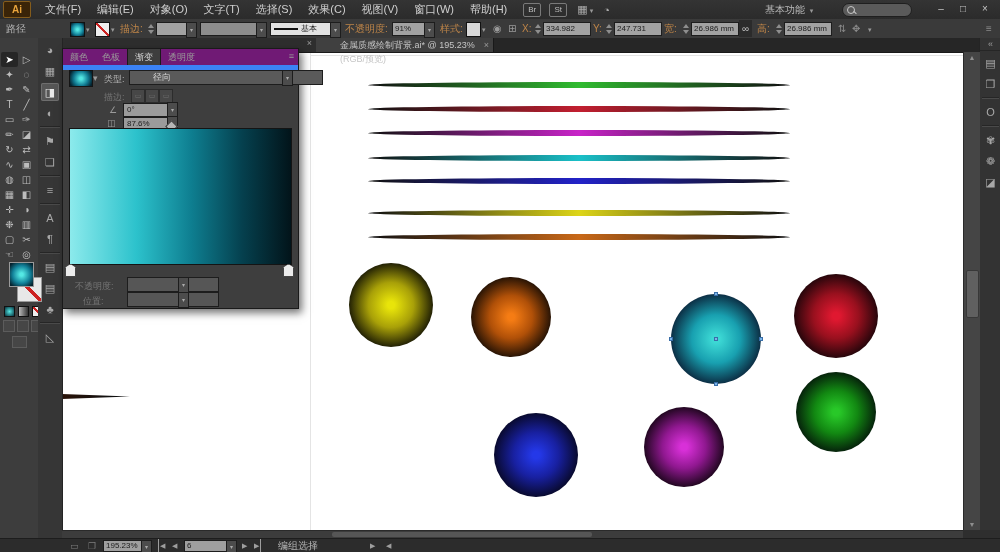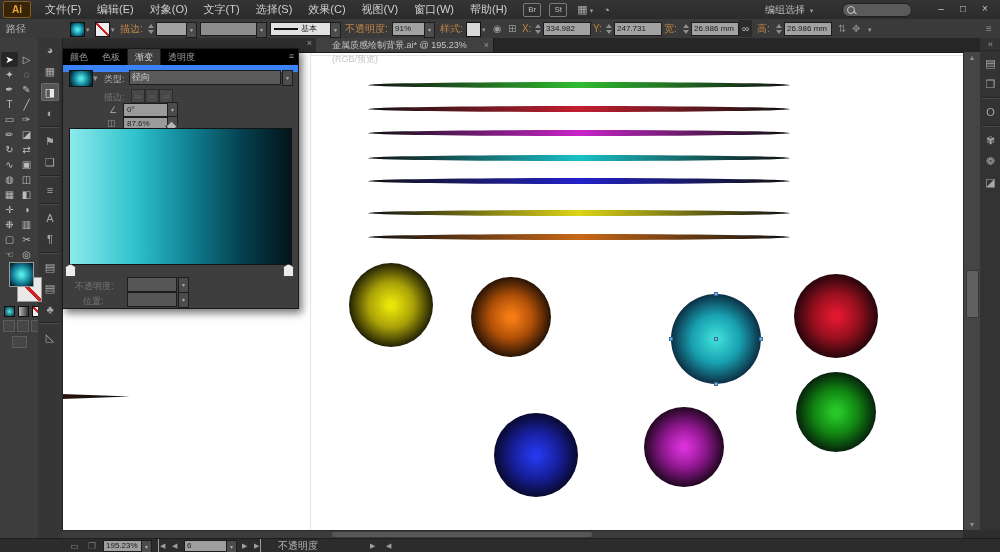--- a/index.html
+++ b/index.html
@@ -35,21 +35,21 @@
             color:#aaa;font-size:6px;text-align:center;line-height:14px;}
   .stepper{position:absolute;top:4px;width:7px;height:12px;}
   .stepper::before,.stepper::after{content:"";position:absolute;left:1px;border-left:3px solid transparent;border-right:3px solid transparent;}
   .stepper::before{top:1px;border-bottom:4px solid #8e8e8e;}
   .stepper::after{bottom:1px;border-top:4px solid #8e8e8e;}
   .linepreview{position:absolute;top:9px;height:2px;background:#111;}
   
   .tabbar{left:62px;top:38px;width:938px;height:14px;background:#262626;border-bottom:1px solid #191919;}
   .tabstub{position:absolute;left:0;top:0;width:254px;height:14px;background:#2e2e2e;border-right:1px solid #191919;}
   .doctab{position:absolute;left:254px;top:0;width:178px;height:14px;background:#404040;border-right:1px solid #191919;
-          color:#c5c5c5;font-size:9px;line-height:14px;padding-left:16px;box-sizing:border-box;}
+          color:#c5c5c5;font-size:9px;line-height:14px;padding-left:24px;box-sizing:border-box;}
   .tabclose{color:#999;font-size:9px;padding:0 4px;}
   
   .toolbar{left:0;top:38px;width:38px;height:500px;background:#3d3d3d;border-right:1px solid #242424;}
   .tool-grid{position:absolute;left:1px;top:14px;width:36px;display:flex;flex-wrap:wrap;}
   .tool{width:17px;height:15px;text-align:center;line-height:15px;font-size:10px;color:#bdbdbd;}
   .tool.active{background:#262626;border-radius:2px;color:#fff;}
   .fillswatch{position:absolute;left:9px;top:224px;width:23px;height:23px;border:1px solid #9a9a9a;
               background:radial-gradient(circle,#54e8e4 10%,#128098 55%,#05222e 90%);z-index:2;}
   .strokeswatch{position:absolute;left:17px;top:239px;width:23px;height:23px;border:1px solid #9a9a9a;background:#e8e8e8;
                 z-index:1;}
@@ -73,30 +73,30 @@
   .abline-v{position:absolute;left:248px;top:0;width:1px;height:478px;background:#e4e4e4;}
   .abline-h{position:absolute;left:248px;top:3px;width:653px;height:1px;background:#e4e4e4;}
   .artwork{left:0;top:0;width:1000px;height:552px;pointer-events:none;}
   .spindle{position:absolute;height:6px;border-radius:50%;}
   .sphere{position:absolute;border-radius:50%;}
   .anchor{position:absolute;width:4px;height:4px;background:#7ab4e8;border:1px solid #3a6ea8;box-sizing:border-box;}
   .partial-line{position:absolute;height:5px;}
   
   .gpanel{left:62px;top:48px;width:235px;height:259px;background:#3e3e3e;border:1px solid #1a1a1a;
           box-shadow:3px 4px 8px rgba(0,0,0,.55);z-index:30;}
-  .gp-tabs{position:absolute;left:0;top:0;width:100%;height:16px;background:#000000;display:flex;border-bottom:7px solid #3b82f6;}
+  .gp-tabs{position:absolute;left:0;top:0;width:100%;height:16px;background:#701a75;display:flex;border-bottom:5px solid #3b82f6;}
   .gp-tab{padding:0 7px;font-size:9px;line-height:16px;color:#9a9a9a;}
   .gp-tab.active{background:#3e3e3e;color:#d8d8d8;border-left:1px solid #1a1a1a;border-right:1px solid #1a1a1a;}
   .gp-menu{position:absolute;right:4px;top:2px;color:#9a9a9a;font-size:9px;}
   .gp-label{position:absolute;font-size:9px;color:#b2b2b2;}
   .gp-dim{color:#757575;}
   .gp-field{position:absolute;height:12px;background:#9b9b9b;border:1px solid #1d1d1d;color:#1d1d1d;
             font-size:8px;line-height:12px;padding:0 3px;}
   .gp-drop{position:absolute;height:13px;background:#5a5a5a;border:1px solid #1d1d1d;color:#d2d2d2;
-           font-size:9px;line-height:13px;padding:0 2px;font-family:Liberation Serif, serif;}
+           font-size:9px;line-height:13px;padding:0 23px;font-family:Liberation Serif, serif;}
   .gp-btn{position:absolute;width:9px;height:14px;background:#4c4c4c;border:1px solid #1d1d1d;color:#aaa;
           font-size:6px;text-align:center;line-height:14px;}
   .gthumb{position:absolute;left:6px;top:21px;width:22px;height:15px;border:1px solid #141414;
           background:radial-gradient(circle,#52e6e2 10%,#107890 55%,#05222e 90%);}
   .gbar{position:absolute;left:6px;top:79px;width:221px;height:135px;border:1px solid #141414;
         background:linear-gradient(90deg,#8ceaec 0%,#2cc2cc 30%,#0e7e90 55%,#05404e 78%,#02141a 100%);}
   .midpoint{position:absolute;left:104px;top:73px;width:7px;height:7px;background:#b5b5b5;border:1px solid #333;
             transform:rotate(45deg);}
   .gstop{position:absolute;width:9px;height:11px;background:#ececec;border:1px solid #444;
          clip-path:polygon(50% 0,100% 28%,100% 100%,0 100%,0 28%);}
@@ -157,21 +157,21 @@
         <span class="menu-item">文字(T)</span>
         <span class="menu-item">选择(S)</span>
         <span class="menu-item">效果(C)</span>
         <span class="menu-item">视图(V)</span>
         <span class="menu-item">窗口(W)</span>
         <span class="menu-item">帮助(H)</span>
       </div>
     <span><span class="tb-badge">Br</span><span class="tb-badge">St</span></span>
     <span class="tb-ico"><span>▦</span><span class="ddarrow">▾</span></span>
     <span class="tb-ico">◔</span>
-    <span class="workspace"><span>编组选择</span> <span class="ddarrow">▾</span></span>
+    <span class="workspace"><span>基本功能</span> <span class="ddarrow">▾</span></span>
     <span class="searchbox">
         <span class="mag"></span>
       </span>
     <span class="winbtns">
       <span class="winbtn">–</span>
       <span class="winbtn">□</span>
       <span class="winbtn">×</span>
     </span>
   </div>
 
@@ -358,18 +358,18 @@
     <span class="sb" style="left:70px;color:#7d7d7d">▭</span>
     <span class="sb" style="left:88px;color:#7d7d7d">❐</span>
     <span class="sb-field" style="left:103px;width:34px">195.23%</span>
     <span class="sb-btn" style="left:141px">▾</span>
     <span class="sb navgl" style="left:158px;border-left:1px solid #9e9e9e;padding-left:1px">◀</span>
     <span class="sb navgl" style="left:172px">◀</span>
     <span class="sb-field" style="left:184px;width:38px">6</span>
     <span class="sb-btn" style="left:226px">▾</span>
     <span class="sb navgl" style="left:242px">▶</span>
     <span class="sb navgl" style="left:254px;border-right:1px solid #9e9e9e;padding-right:1px">▶</span>
-    <span class="sb" style="left:278px;font-size:10px;color:#b5b5b5">不透明度</span>
+    <span class="sb" style="left:278px;font-size:10px;color:#b5b5b5">编组选择</span>
     <span class="sb navgl" style="left:370px">▶</span>
     <span class="sb navgl" style="left:386px">◀</span>
   </div>
 
 </div>
 
 </body></html>

